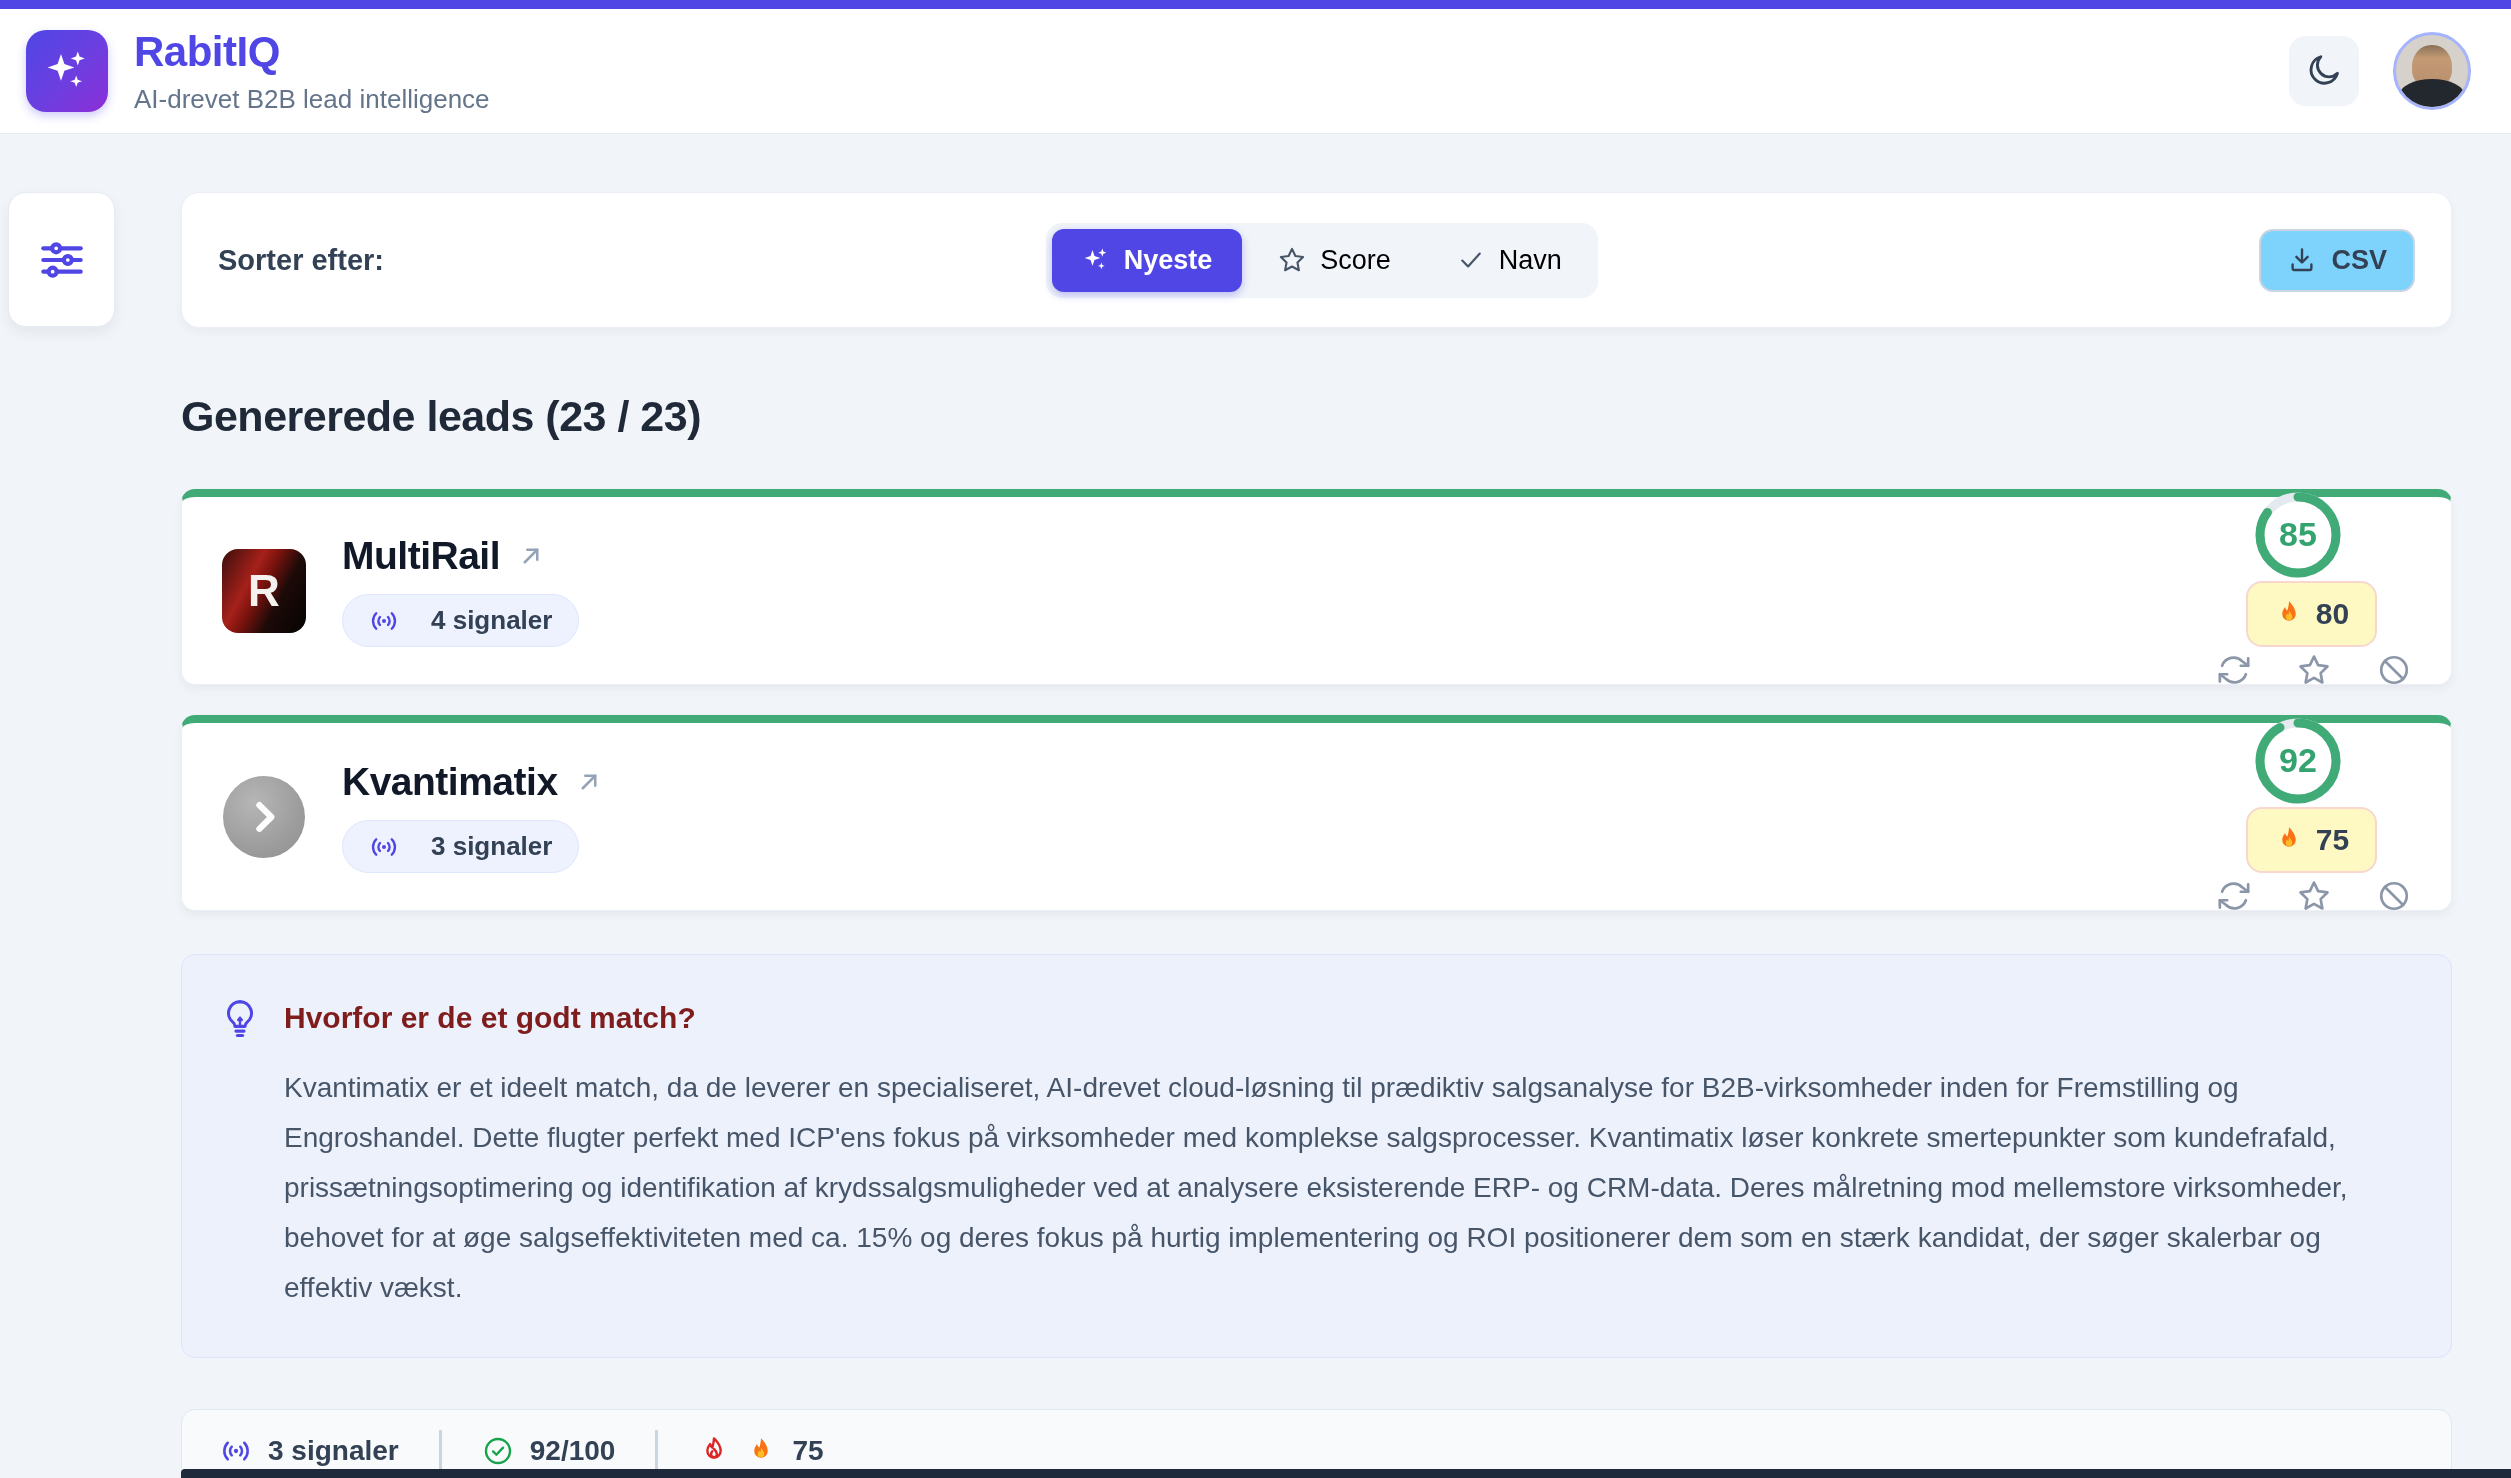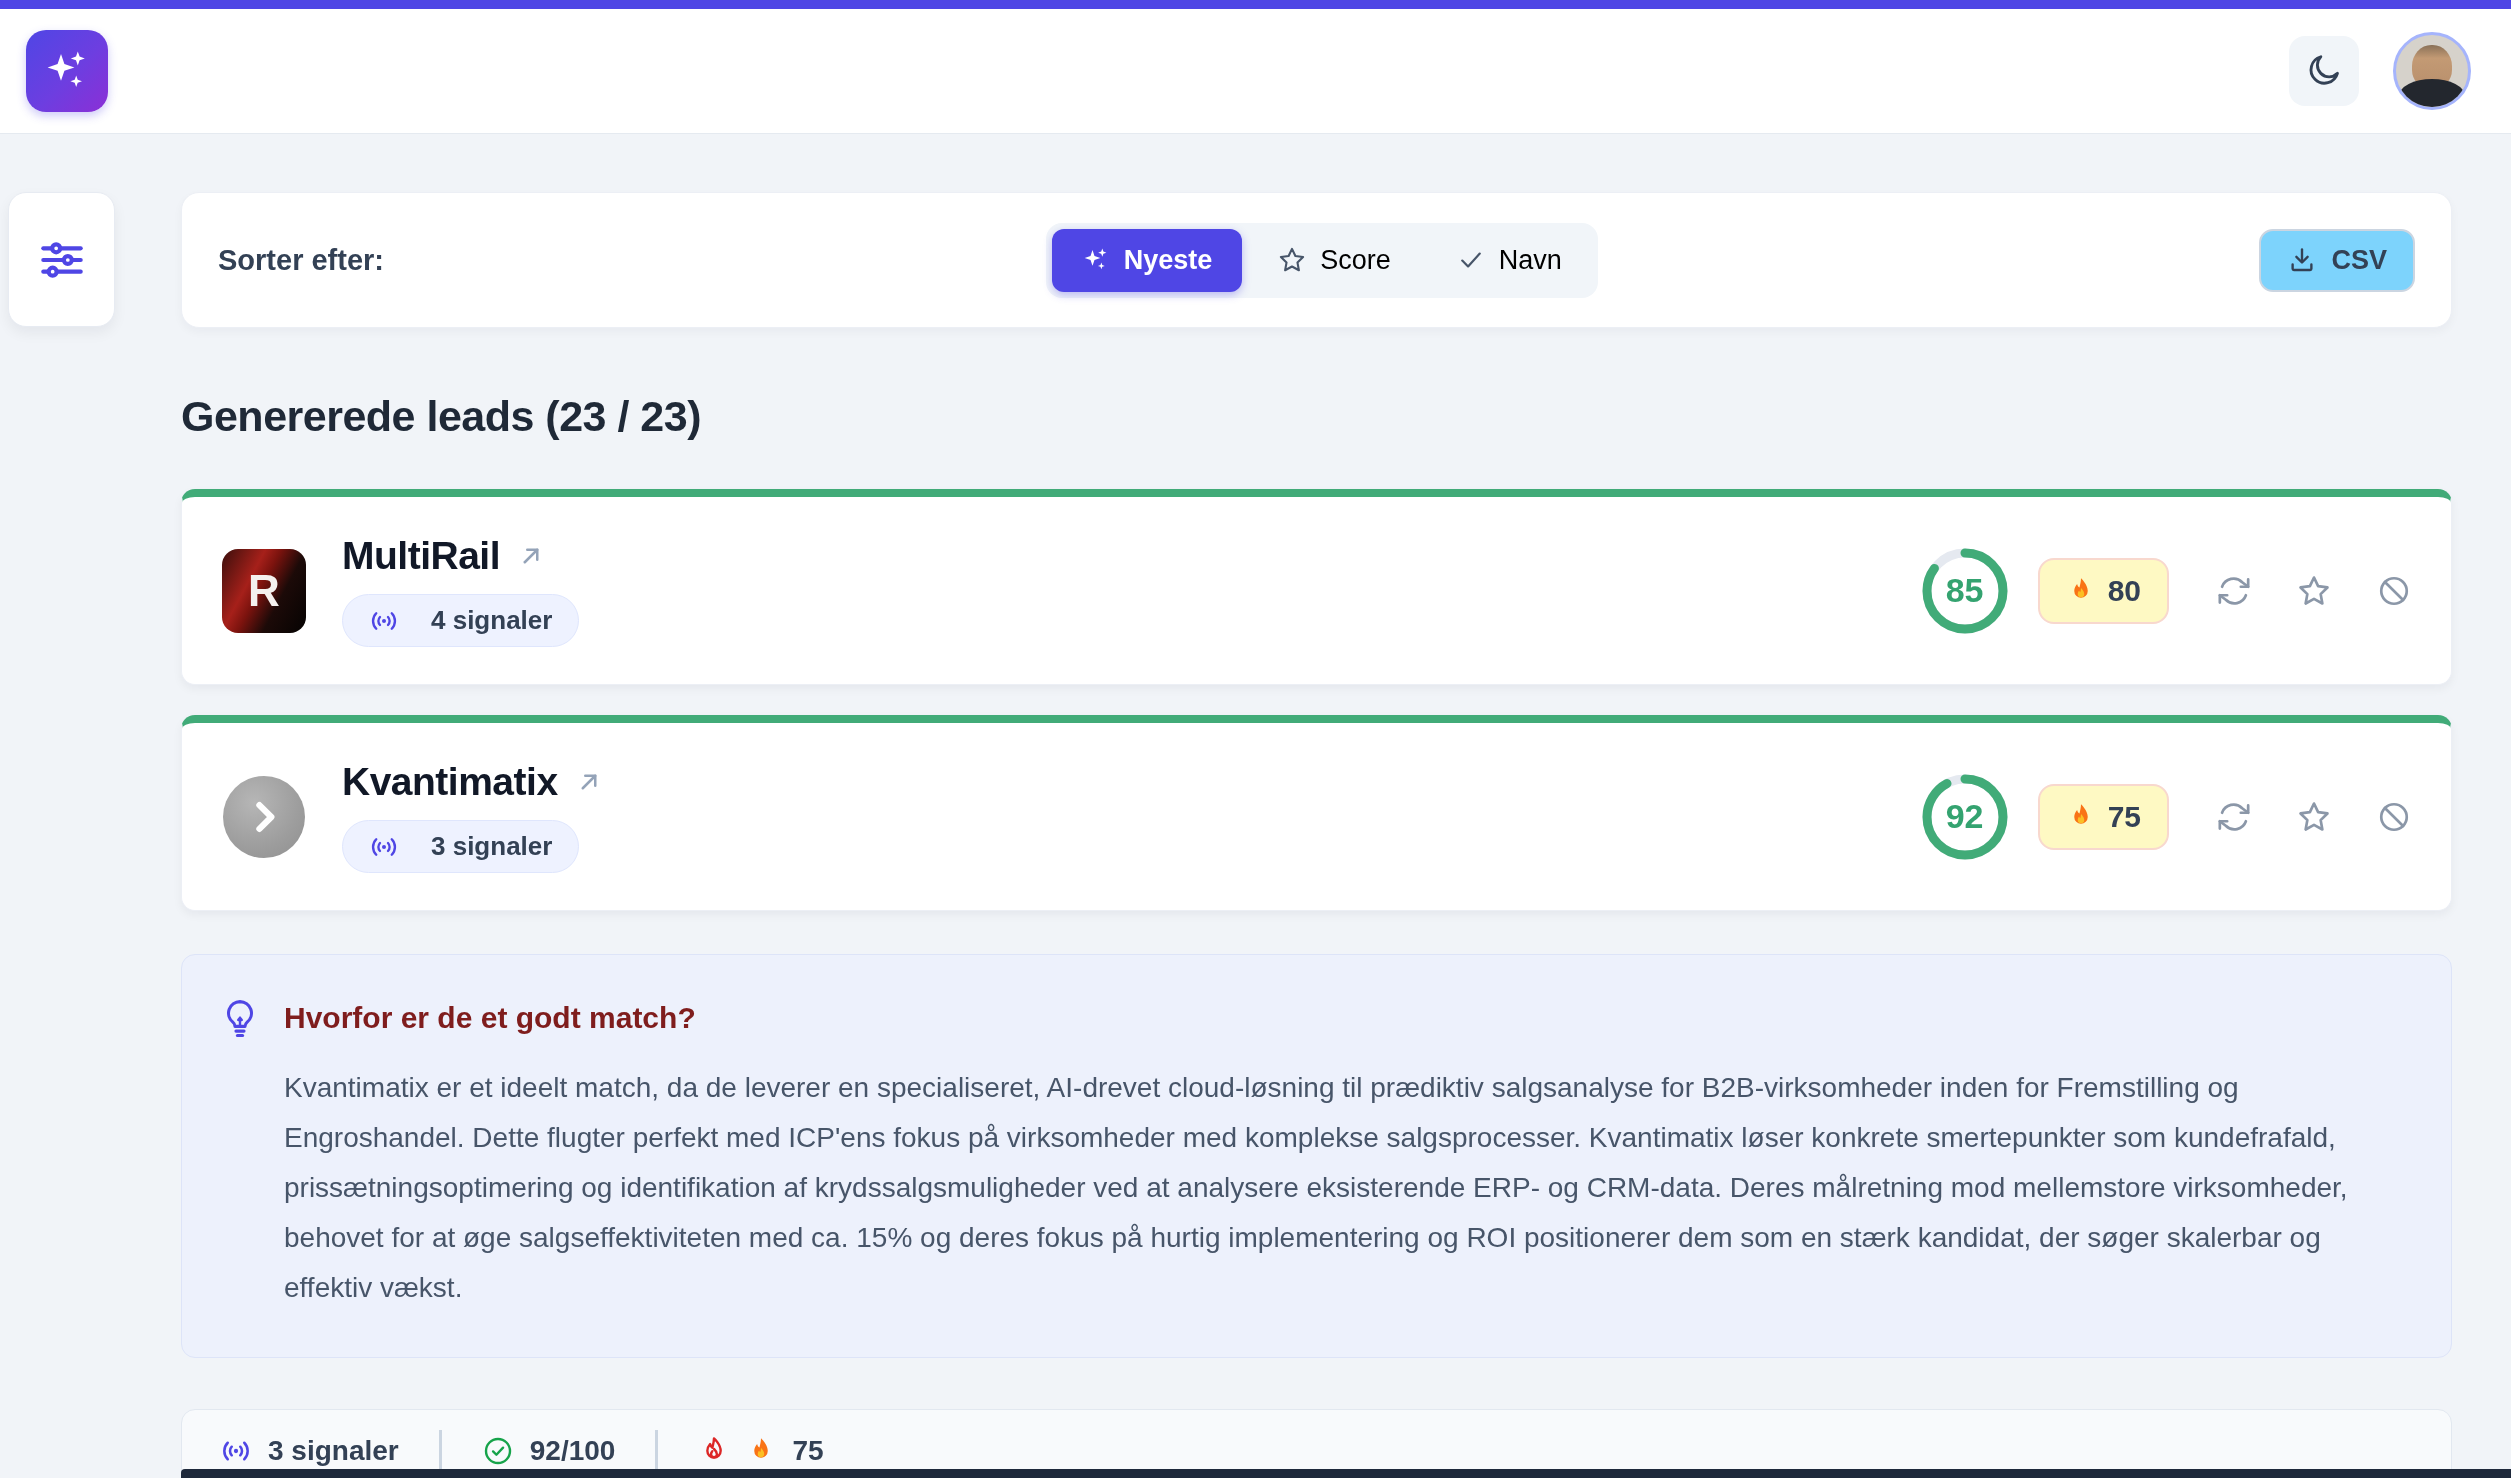--- a/index.html
+++ b/index.html
@@ -105,21 +105,21 @@
     background:radial-gradient(circle at 38% 32%,#b6b6b6 0%,#9d9d9d 60%,#8f8f8f 100%);
     display:flex; align-items:center; justify-content:center;
   }
   .lead-name-row { display:flex; align-items:center; gap:16px; cursor:pointer; }
   .lead-name { font-size:39px; font-weight:bold; color:#111827; letter-spacing:-0.5px; }
   .signal-badge {
     margin-top:16px; display:inline-flex; align-items:center; gap:32px;
     background:#eef2ff; border:1px solid #dfe6fd; border-radius:994px;
     padding:10px 26px; font-size:26px; font-weight:bold; color:#334155;
   }
-  .lead-right { margin-left:auto; display:flex; align-items:center; }
+  .lead-right { margin-left:auto; display:flex; align-items:center;flex-direction:column; }
   .ring-wrap { position:relative; width:92px; height:92px; }
   .ring-score {
     position:absolute; inset:0; display:flex; align-items:center; justify-content:center;
     font-size:34px; font-weight:bold; color:#34a370;
   }
   .heat-badge {
     margin-left:27px; display:flex; align-items:center; gap:12px;
     background:#fef9c3; border:2px solid #f8d8ce; border-radius:16px;
     padding:14px 26px; font-size:30px; font-weight:bold; color:#334155;
   }
@@ -159,20 +159,24 @@
 <header class="header">
   <div class="brand">
     <div class="brand-logo">
       <span>
         <svg width="48" height="48" viewBox="0 0 24 24" fill="#ffffff">
           <path d="M9 3.5l1.7 5 5 1.7-5 1.7-1.7 5-1.7-5-5-1.7 5-1.7z"></path>
           <path d="M17.4 2.2l.9 2.6 2.6.9-2.6.9-.9 2.6-.9-2.6-2.6-.9 2.6-.9z"></path>
           <path d="M16.6 14.2l.75 2.15 2.15.75-2.15.75-.75 2.15-.75-2.15-2.15-.75 2.15-.75z"></path>
         </svg>
       </span>
+    </div>
+    <div>
+      <div class="brand-title">RabitIQ</div>
+      <div class="brand-sub">AI-drevet B2B lead intelligence</div>
     </div>
   </div>
   <div class="header-right">
     <button class="icon-btn">
       <span>
         <svg width="38" height="38" viewBox="0 0 24 24" fill="none" stroke="#334155" stroke-width="1.8" stroke-linecap="round" stroke-linejoin="round">
           <path d="M20.5 13.5A8.5 8.5 0 1110 3a7 7 0 0010.5 10.5z"></path>
         </svg>
       </span>
     </button>

